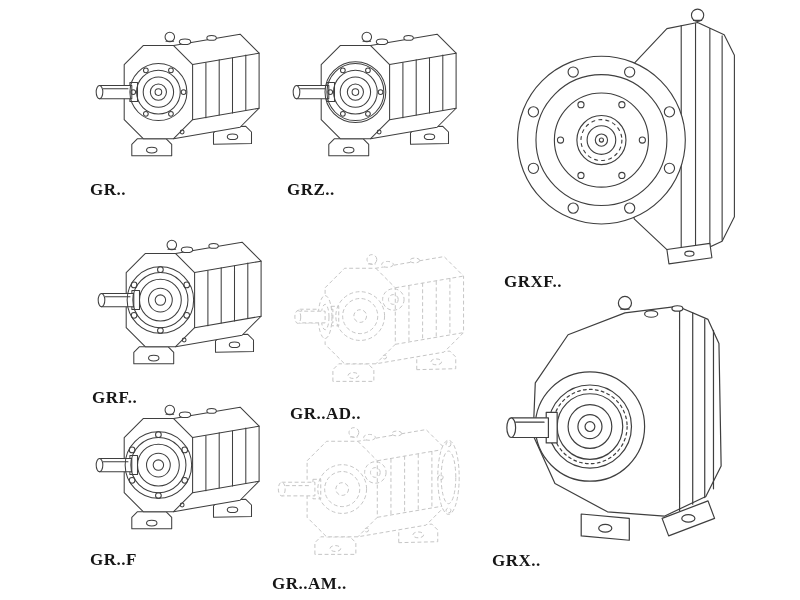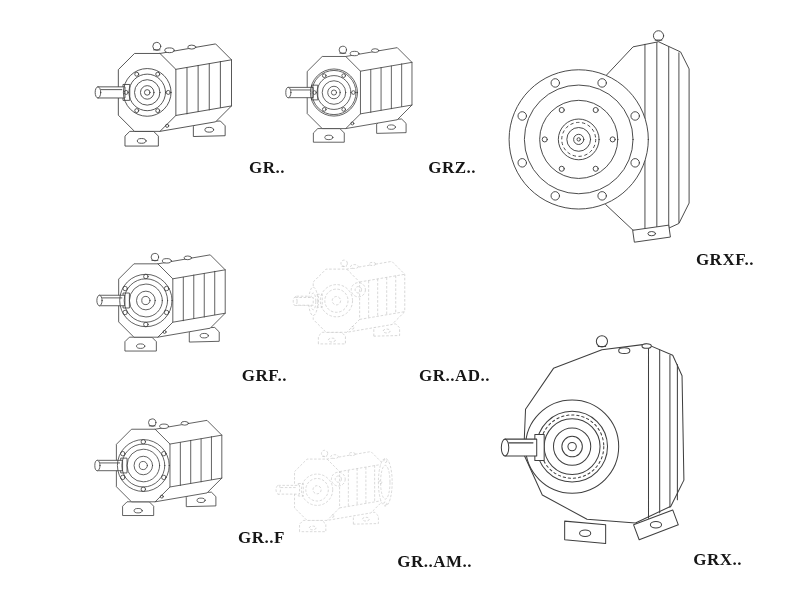--- a/index.html
+++ b/index.html
@@ -1,21 +1,21 @@
 <!DOCTYPE html>
 <html><head>
 <meta charset="utf-8">
 <style>
   html,body{margin:0;padding:0;}
   body{
     width:800px;height:600px;position:relative;overflow:hidden;
     background:#ffffff;
     font-family:"Liberation Serif", serif;
   }
-  .fig{position:absolute;display:flex;flex-direction:row;align-items:flex-end;}
+  .fig{position:absolute;display:flex;flex-direction:column;align-items:flex-start;}
   .fig svg{display:block;}
   .lbl{
     font-weight:bold;font-size:17px;color:#161616;letter-spacing:.5px;
     margin-top:2px;text-align:center;white-space:nowrap;
   }
   g.solid{stroke:#3f3f3f;stroke-width:1.1;fill:none;stroke-linejoin:round;stroke-linecap:round;}
   g.phantom{stroke:#c3c3c3;stroke-width:1;fill:none;stroke-dasharray:4 2.6;stroke-linejoin:round;}
   .defs-host{position:absolute;width:0;height:0;overflow:hidden;}
 </style>
 </head>
@@ -163,21 +163,21 @@
 <div class="fig" style="left:90px;top:10px;width:195px">
   <svg width="190" height="168" viewBox="0 24 200 138" preserveAspectRatio="xMidYMid meet">
     <g class="solid">
       <use href="#foot-body"></use>
         <use href="#circles-small"></use>
     </g>
   </svg>
   <div class="lbl">GR..</div>
 </div>
 
-<div class="fig" style="left:281px;top:10px;width:195px">
+<div class="fig" style="left:287px;top:10px;width:195px">
   <svg width="190" height="168" viewBox="0 24 200 138" preserveAspectRatio="xMidYMid meet">
     <g class="solid">
       <use href="#foot-body"></use>
         <use href="#circles-small"></use>
       <circle cx="72" cy="91" r="32" fill="none"></circle>
     </g>
   </svg>
   <div class="lbl">GRZ..</div>
 </div>
 
@@ -193,32 +193,32 @@
 <div class="fig" style="left:92px;top:218px;width:195px">
   <svg width="190" height="168" viewBox="0 24 200 138" preserveAspectRatio="xMidYMid meet">
     <g class="solid">
       <use href="#foot-body"></use>
         <use href="#circles-flange"></use>
     </g>
   </svg>
   <div class="lbl">GRF..</div>
 </div>
 
-<div class="fig" style="left:290px;top:218px;width:200px">
+<div class="fig" style="left:290px;top:234px;width:200px">
   <svg width="195" height="168" viewBox="0 24 200 138" preserveAspectRatio="xMidYMid meet">
     <g class="phantom">
       <use href="#foot-body"></use>
         <use href="#gear-dotted"></use>
         <use href="#adapter-front"></use>
     </g>
   </svg>
   <div class="lbl">GR..AD..</div>
 </div>
 
-<div class="fig" style="left:492px;top:312px;width:250px">
+<div class="fig" style="left:492px;top:291px;width:250px">
   <svg width="244" height="258" viewBox="10 36 216 236" preserveAspectRatio="xMidYMid meet">
     <g class="solid">
       <use href="#grx-unit"></use>
     </g>
   </svg>
   <div class="lbl">GRX..</div>
 </div>
 
 <div class="fig" style="left:90px;top:386px;width:195px">
   <svg width="190" height="162" viewBox="0 24 200 138" preserveAspectRatio="xMidYMid meet">

